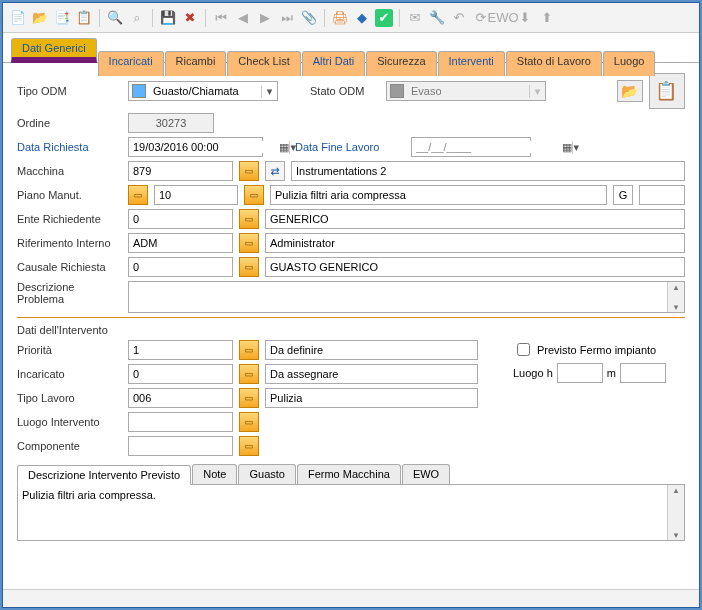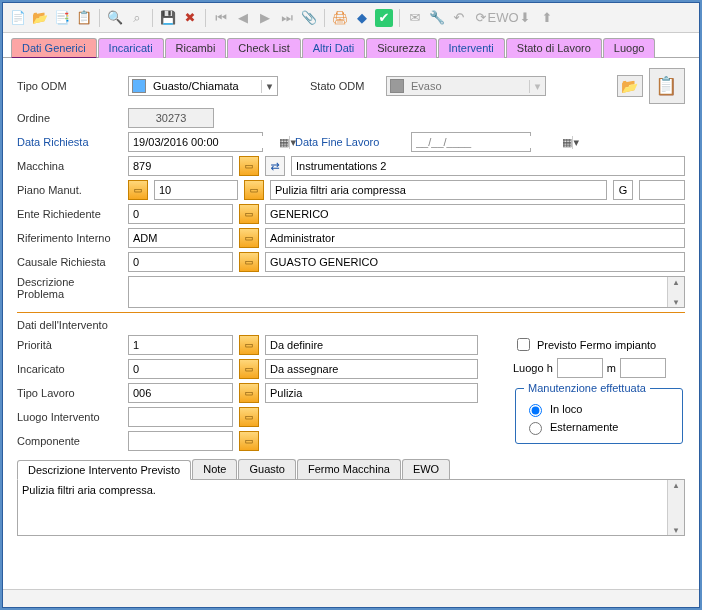--- a/index.html
+++ b/index.html
@@ -80,33 +80,33 @@
   .tabs {
     display: flex;
     border-bottom: 1px solid #aaa;
     padding-left: 8px;
     margin-top: 4px;
   }
   .tab {
     padding: 3px 10px;
     border: 1px solid #aaa;
     border-bottom: none;
-    background: #f0abfc;
+    background: #fdba74;
     margin-right: 1px;
     border-top-left-radius: 3px;
     border-top-right-radius: 3px;
     color: #333;
     cursor: pointer;
     position: relative;
-    top: 1px;
+    top: 14px;
     font-size: 11px;
   }
   .tab.active {
-    background: #fca5a5;
-    border-bottom: 1px solid #701a75;
+    background: #eab308;
+    border-bottom: 6px solid #701a75;
     top: 1px;
   }
   .tab.link { color: #1a53a8; }
   .content {
     flex: 1;
     padding: 10px 14px;
     overflow: hidden;
   }
   .row {
     display: flex;
@@ -397,31 +397,20 @@
         <div class="row" style="gap:4px">
           <input type="checkbox" class="chk" style="">
           <span>Previsto Fermo impianto</span>
         </div>
         <div class="row" style="gap:4px">
           <span>Luogo  h</span>
           <input class="input small-num" value="0" style="">
           <span>m</span>
           <input class="input small-num" value="30" style="">
         </div>
-        <fieldset class="mf">
-          <legend>Manutenzione effettuata</legend>
-          <div class="radio-row">
-            <input type="radio" name="mf" checked="" style="">
-            <span>In loco</span>
-          </div>
-          <div class="radio-row">
-            <input type="radio" name="mf" style="">
-            <span>Esternamente</span>
-          </div>
-        </fieldset>
       </div>
     </div>
 
     <div class="subtabs" id="sub-tabs">
         <div class="subtab active">Descrizione Intervento Previsto</div>
         <div class="subtab">Note</div>
         <div class="subtab">Guasto</div>
         <div class="subtab">Fermo Macchina</div>
         <div class="subtab">EWO</div>
       </div>

